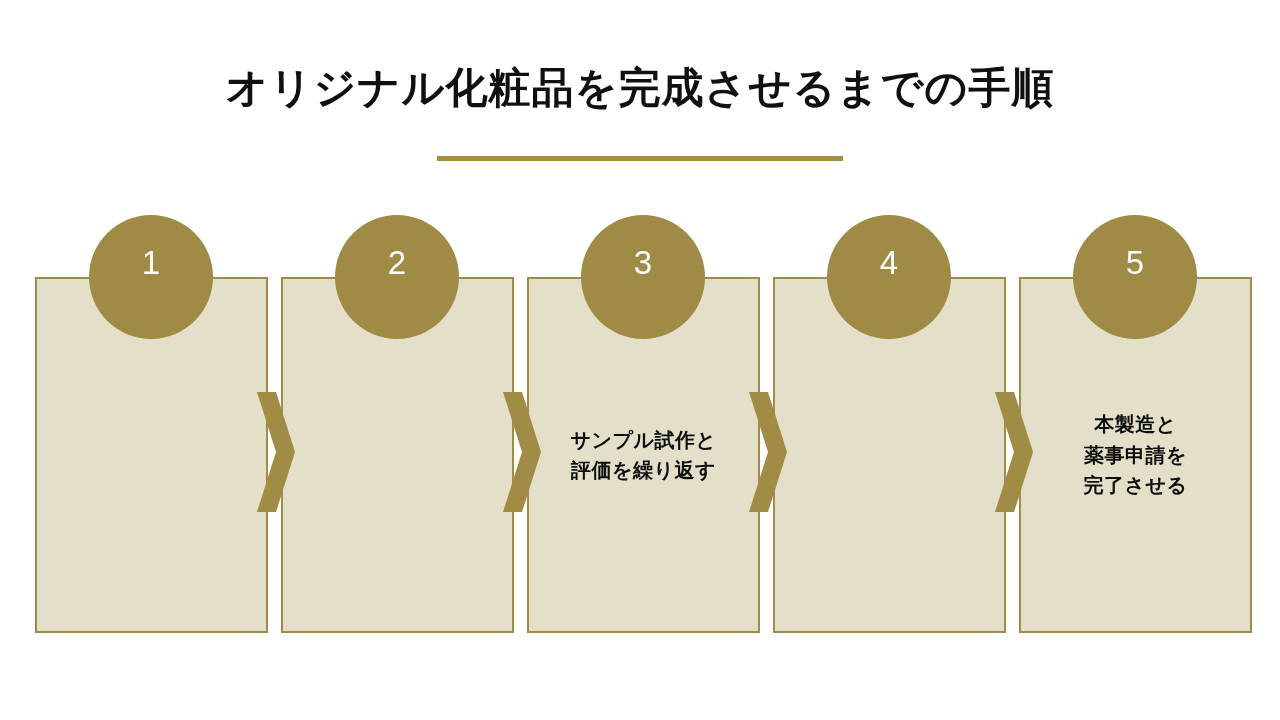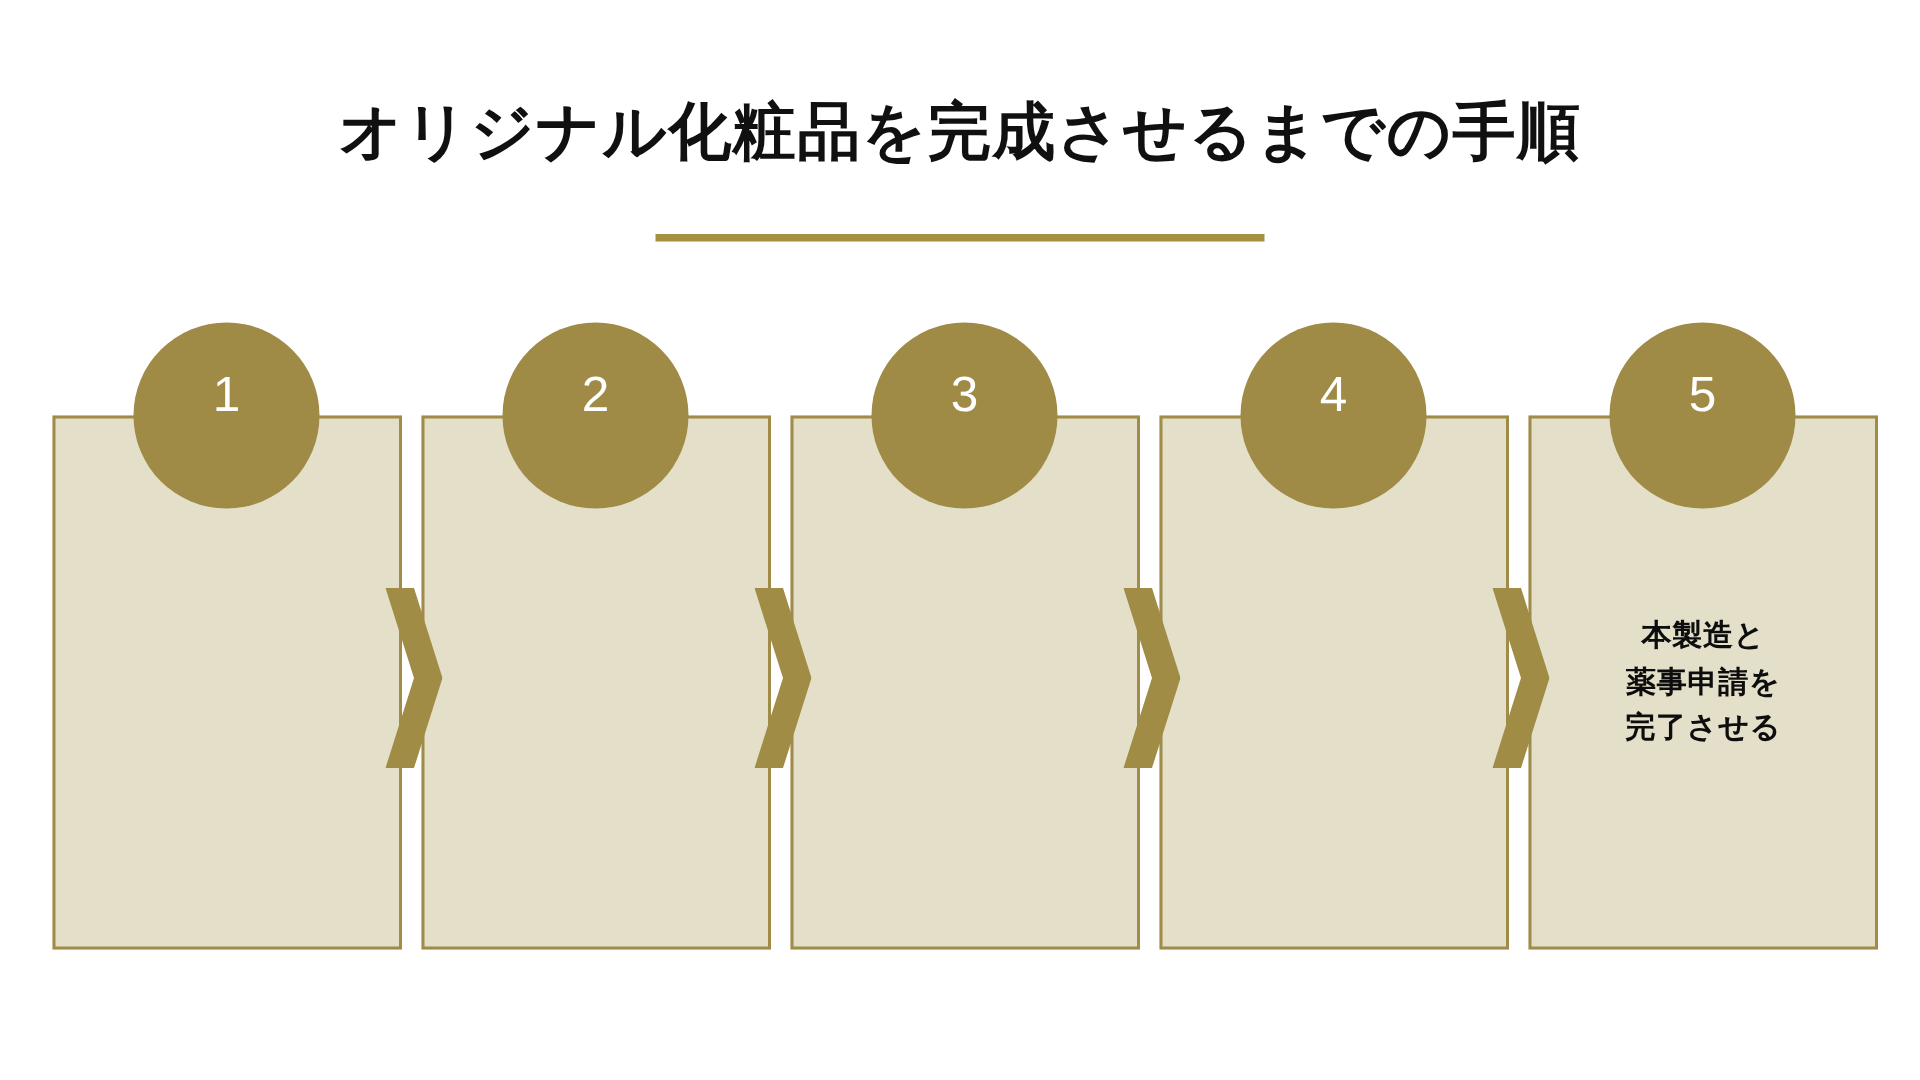--- a/index.html
+++ b/index.html
@@ -146,20 +146,24 @@
 
     <div class="step" style="left:281px;">
       <div class="step-box"></div>
       <div class="step-circle">
         <div class="step-number">2</div>
       </div>
     </div>
 
     <div class="step" style="left:527px;">
       <div class="step-box"></div>
+      <div class="step-label">
+        <div class="step-label-inner">サンプル試作と
+評価を繰り返す</div>
+      </div>
       <div class="step-circle">
         <div class="step-number">3</div>
       </div>
     </div>
 
     <div class="step" style="left:773px;">
       <div class="step-box"></div>
       <div class="step-circle">
         <div class="step-number">4</div>
       </div>

